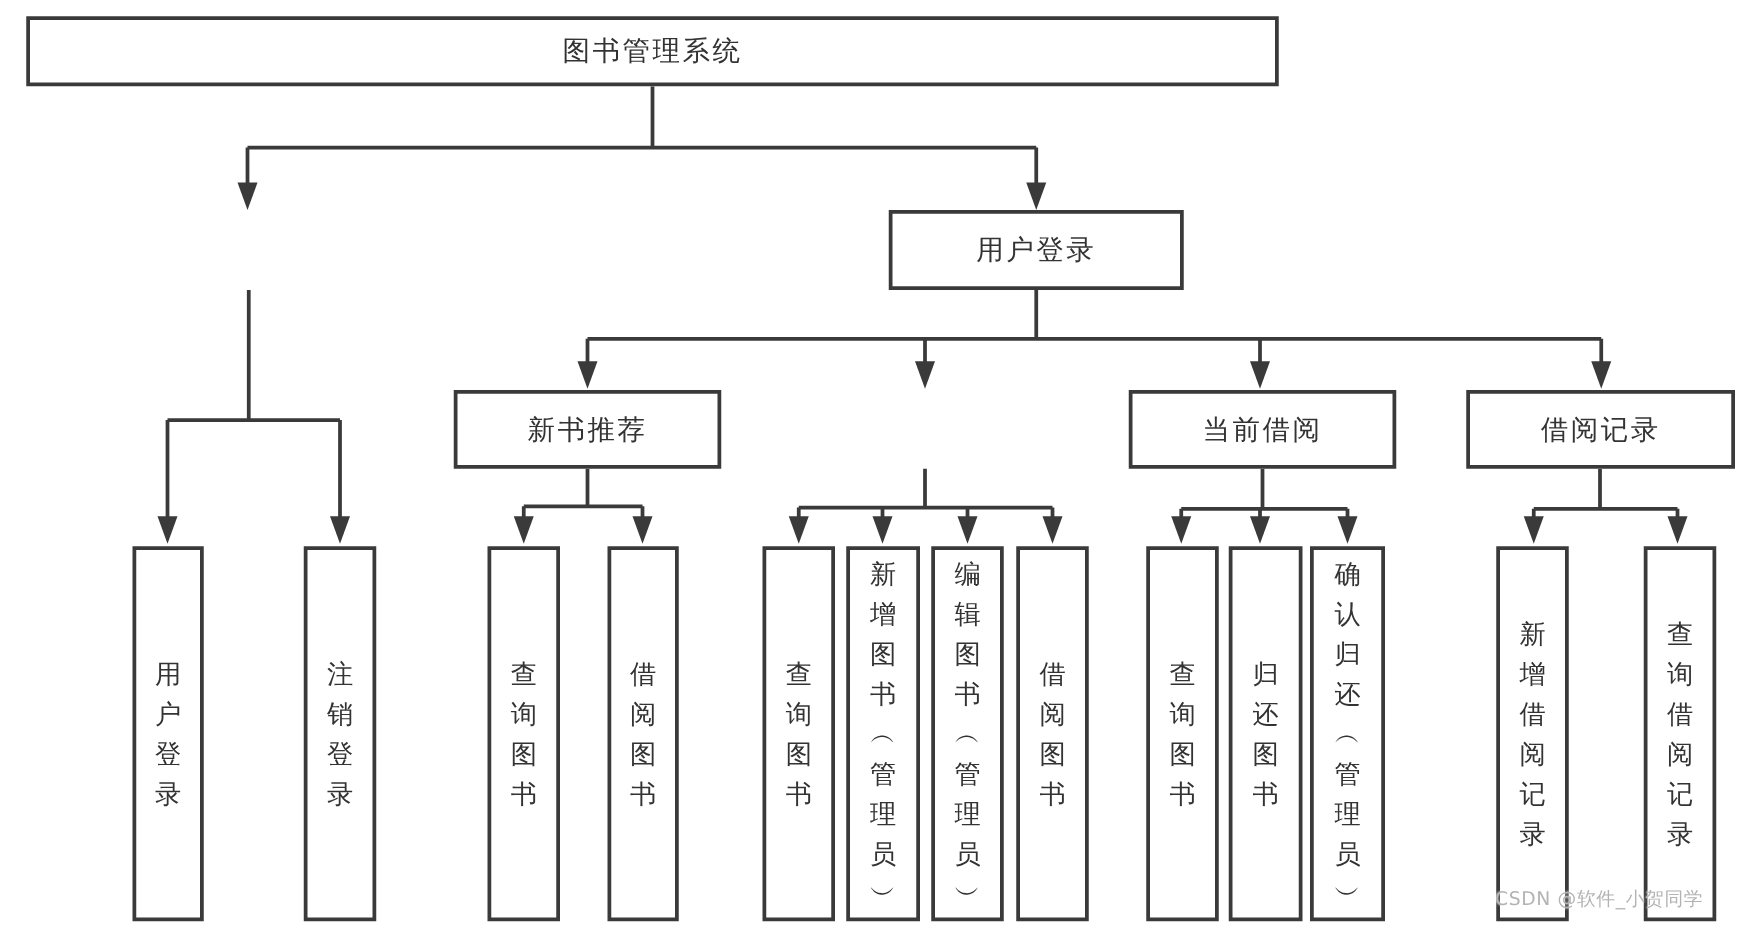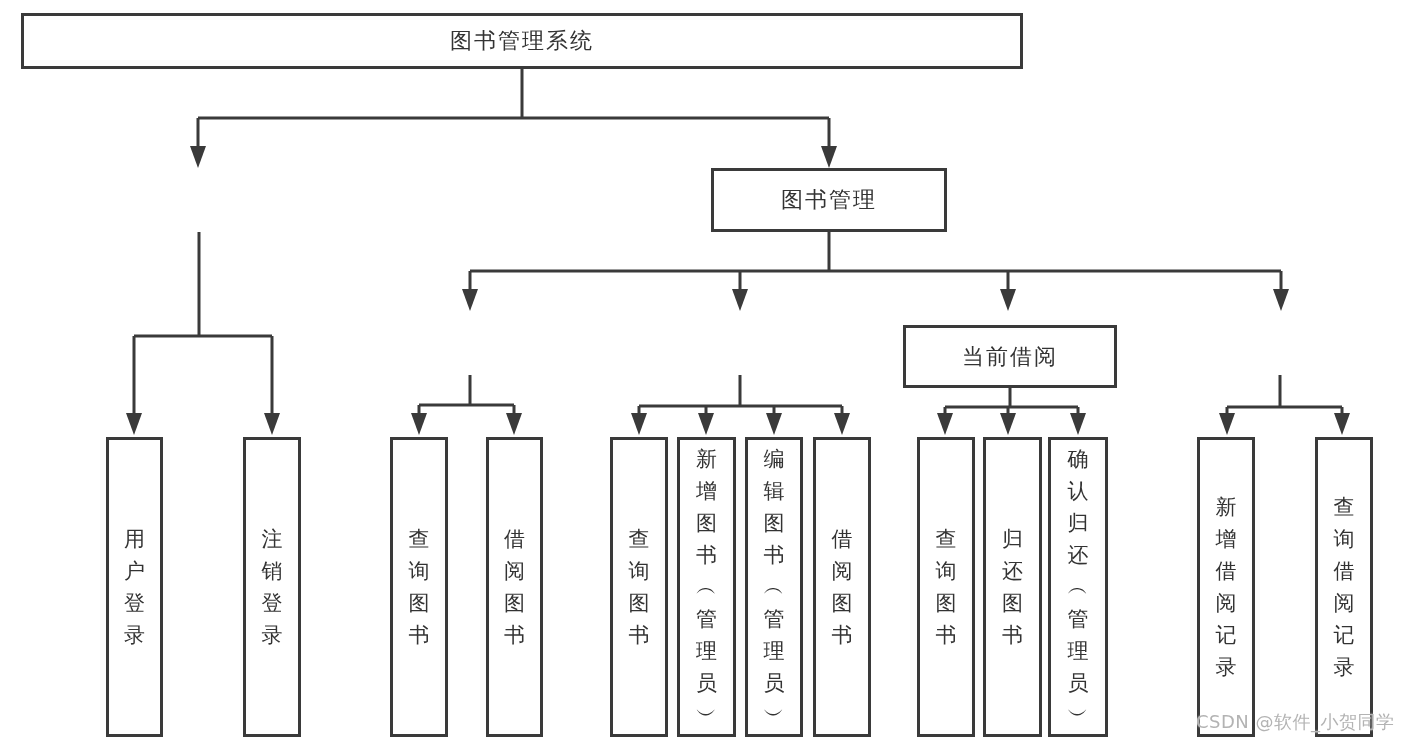--- a/index.html
+++ b/index.html
@@ -23,21 +23,21 @@
     font-size:22px;letter-spacing:2px;
   }
   .vbox{
     display:flex;flex-direction:column;align-items:center;justify-content:center;
     font-size:21px;
   }
   .vchar{display:block;line-height:32px;height:32px;text-align:center;}
   .watermark{
     position:absolute;
     left:1196px;top:710px;
-    font-size:18px;
+    font-size:15px;
     color:#b3b3b3;
     letter-spacing:0.5px;
     white-space:nowrap;
     text-shadow:0 0 2px #ffffff;
   }
 </style>
 </head>
 <body>
 
 <div class="canvas">
@@ -103,25 +103,31 @@
       <polygon points="1219,413 1235,413 1227,435"></polygon>
       <polygon points="1334,413 1350,413 1342,435"></polygon>
     </g>
   </svg>
 
   <div class="box hbox" style="left:21px;top:13px;width:1002px;height:56px;">
     <span>图书管理系统</span>
   </div>
 
   <div class="box hbox" style="left:711px;top:168px;width:236px;height:64px;">
-    <span>图书管理</span>
-  </div>
-
-  <div class="box hbox" style="left:903px;top:325px;width:214px;height:63px;">
+    <span>用户登录</span>
+  </div>
+
+  <div class="box hbox" style="left:363px;top:312px;width:214px;height:63px;">
+    <span>新书推荐</span>
+  </div>
+  <div class="box hbox" style="left:903px;top:312px;width:214px;height:63px;">
     <span>当前借阅</span>
+  </div>
+  <div class="box hbox" style="left:1173px;top:312px;width:215px;height:63px;">
+    <span>借阅记录</span>
   </div>
 
   <div class="box vbox" style="left:106px;top:437px;width:57px;height:300px;">
       <span class="vchar">用</span>
       <span class="vchar">户</span>
       <span class="vchar">登</span>
       <span class="vchar">录</span>
     </div>
   <div class="box vbox" style="left:243px;top:437px;width:58px;height:300px;">
       <span class="vchar">注</span>

